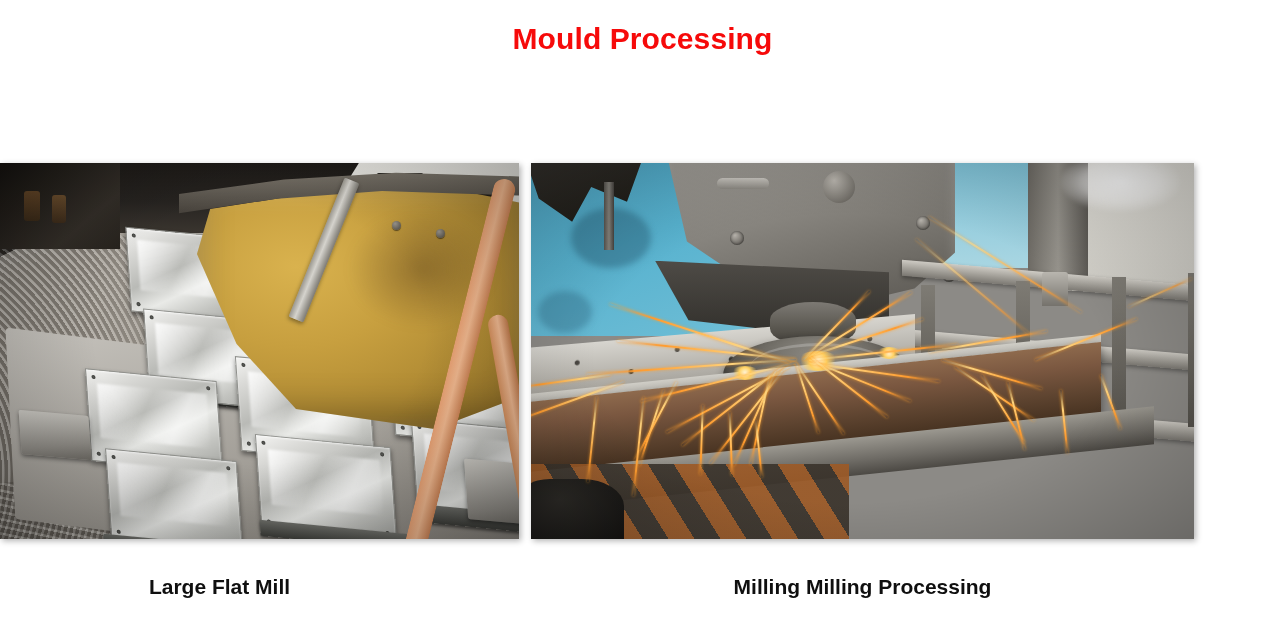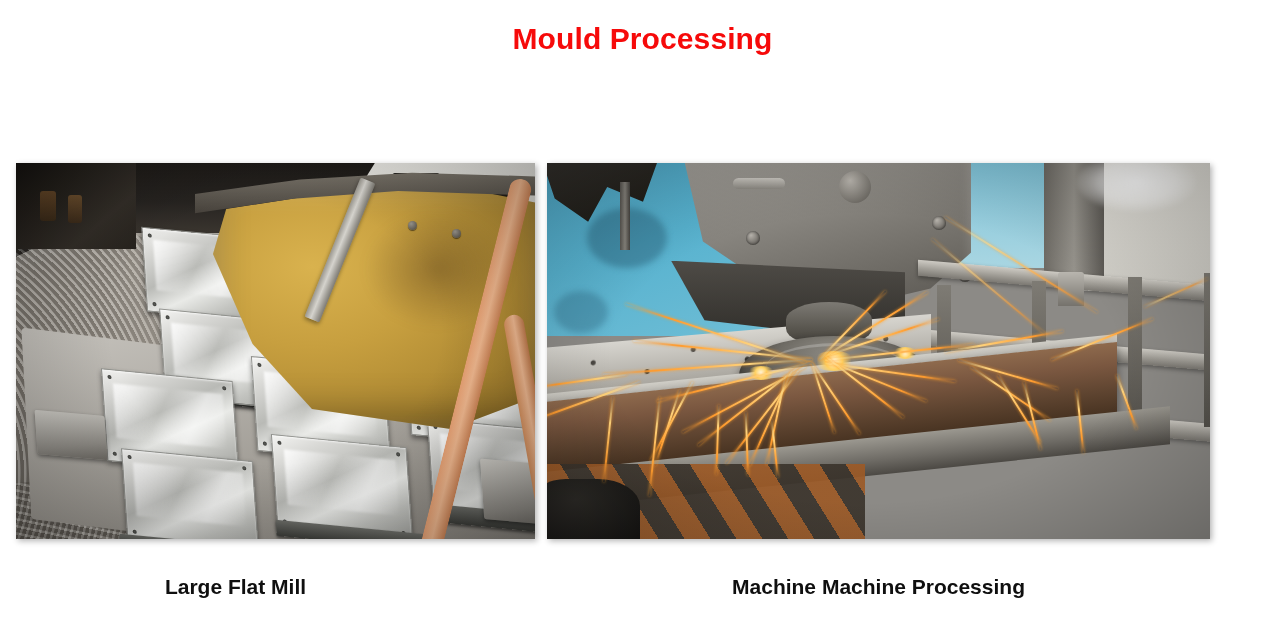--- a/index.html
+++ b/index.html
@@ -48,21 +48,21 @@
     height: 456px;
     display: flex;
     gap: 12px;
     padding: 0 13px 0 0;
   }
 
   .figure {
     position: relative;
     height: 456px;
   }
-  .figure.left  { width: 519px; margin-left: 16px; }
+  .figure.left  { width: 519px; margin-left: 0; }
   .figure.right { width: 663px; }
 
   .photo {
     position: relative;
     width: 100%;
     height: 376px;
     overflow: hidden;
     background: #444;
     box-shadow: 2px 2px 6px rgba(0,0,0,0.30);
   }
@@ -615,17 +615,17 @@
             <div class="spk" style="left:86%; top:56%; width:58px;  transform:rotate(70deg);"></div>
 
             <div class="spk" style="left:60%; top:14%; width:180px; transform:rotate(32deg); opacity:.75;"></div>
             <div class="spk" style="left:58%; top:20%; width:150px; transform:rotate(40deg); opacity:.6;"></div>
             <div class="spk" style="left:90%; top:38%; width:70px;  transform:rotate(-24deg); opacity:.7;"></div>
           </div>
 
           <div class="rp-vign"></div>
         </div>
       </div>
-      <figcaption class="caption">Machine Machine Processing</figcaption>
+      <figcaption class="caption">Milling Milling Processing</figcaption>
     </figure>
 
   </div>
 </div>
 
 </body></html>

